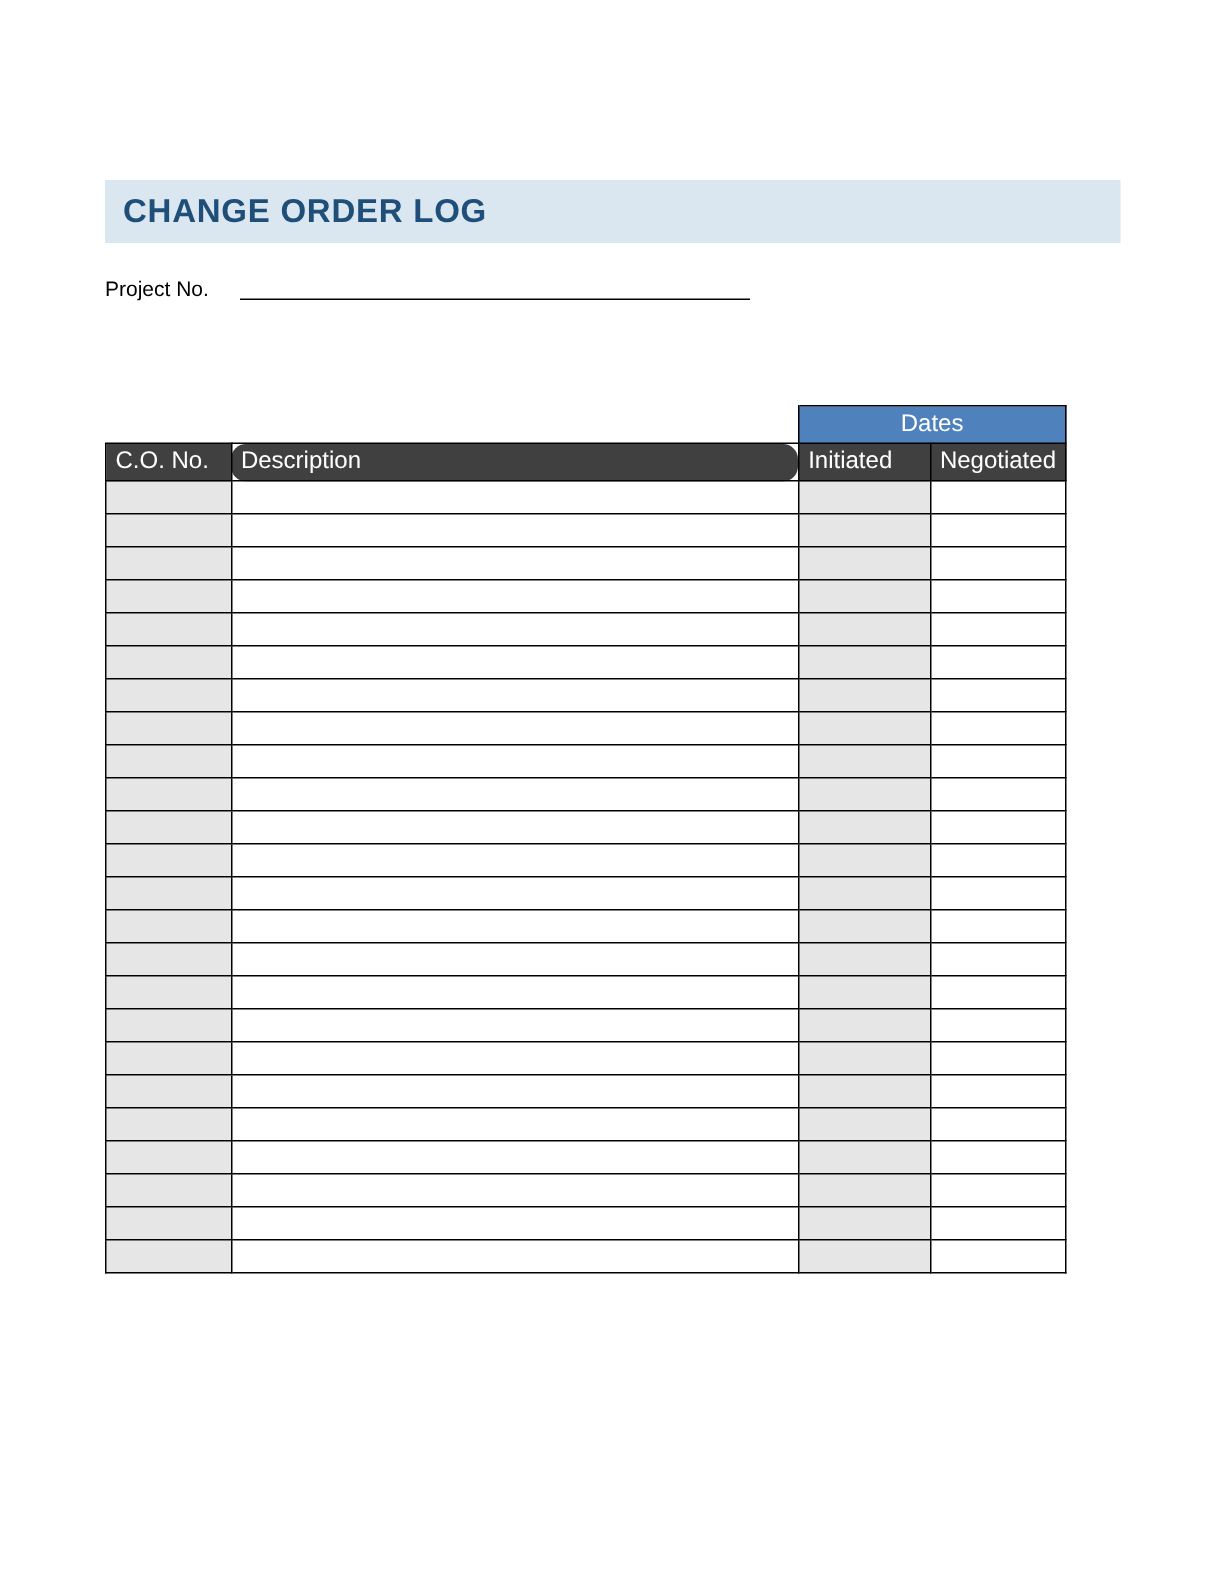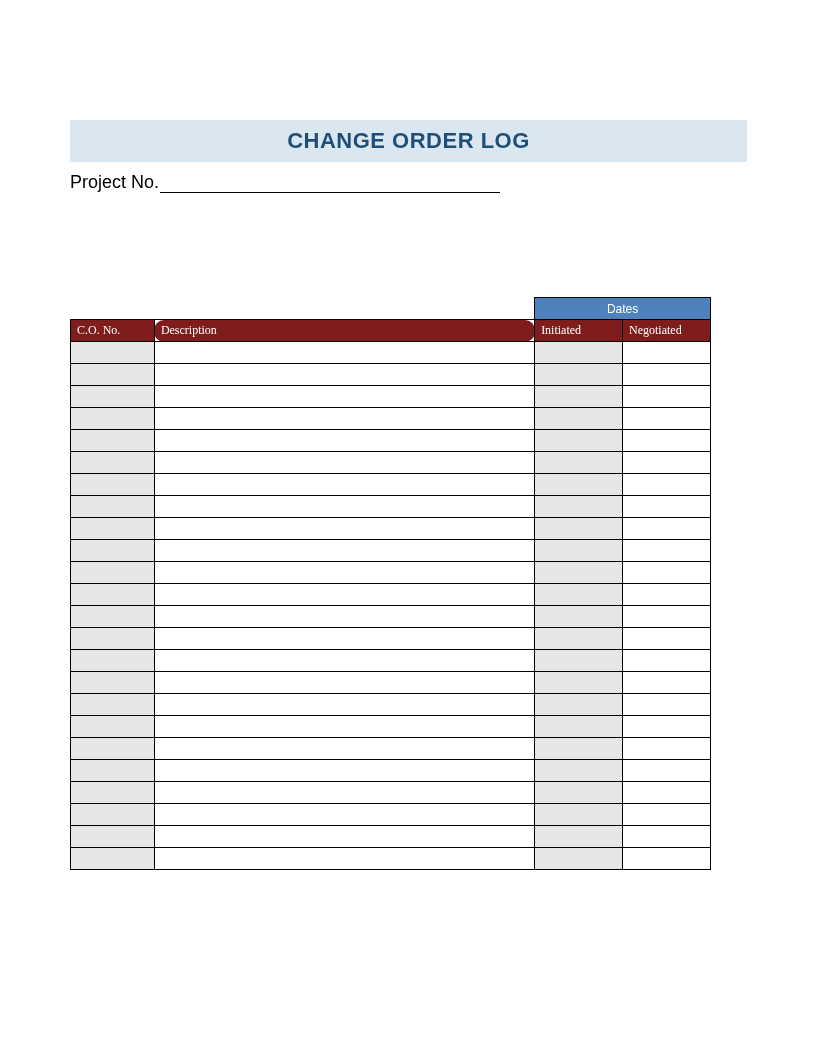--- a/index.html
+++ b/index.html
@@ -12,32 +12,31 @@
     font-family: Arial, Helvetica, sans-serif;
     font-size: 13px;
     color: #000;
   }
   .page {
     padding: 120px 70px 0 70px;
   }
   .title-bar {
     background: #dae6f0;
     padding: 8px 12px;
-    margin-bottom: 10px;
-    text-align: center;
+    margin-bottom: 22px;
   }
   .title-bar .title {
     font-size: 22px;
     font-weight: bold;
     color: #1f4e79;
     letter-spacing: 0.5px;
   }
   .meta {
-    margin-bottom: 104px;
-    font-size: 18px;
+    margin-bottom: 70px;
+    font-size: 14px;
   }
   .meta-row {
     display: flex;
     align-items: flex-end;
     margin-bottom: 6px;
   }
   .meta-label {
     width: 90px;
   }
   .meta-line {
@@ -52,38 +51,37 @@
   table.log th, table.log td {
     border: 1px solid #000;
     padding: 0;
     height: 22px;
     vertical-align: middle;
   }
   table.log th {
     font-weight: normal;
     text-align: left;
     color: #fff;
-    font-size: 12px;
+    font-size: 16px;
     padding: 3px 6px;
     margin-left: 36px;
   }
   .grp-blank {
     border-top: none !important;
     border-left: none !important;
     background: #fff;
   }
   .grp-dates {
     background: #4f81bd;
     text-align: center !important;
     color: #fff;
     border: 1px solid #000;
   }
   .hdr-row th {
-    background: #7f1d1d;
-    font-family: Liberation Serif, serif;
+    background: #404040;
   }
   .col-co   { width: 84px; }
   .col-desc { width: 381px; border-radius: 10px; }
   .col-init { width: 88px; }
   .col-neg  { width: 88px; }
   td.shade { background: #e6e6e6; }
   td.plain { background: #fff; }
 </style>
 </head>
 <body>

